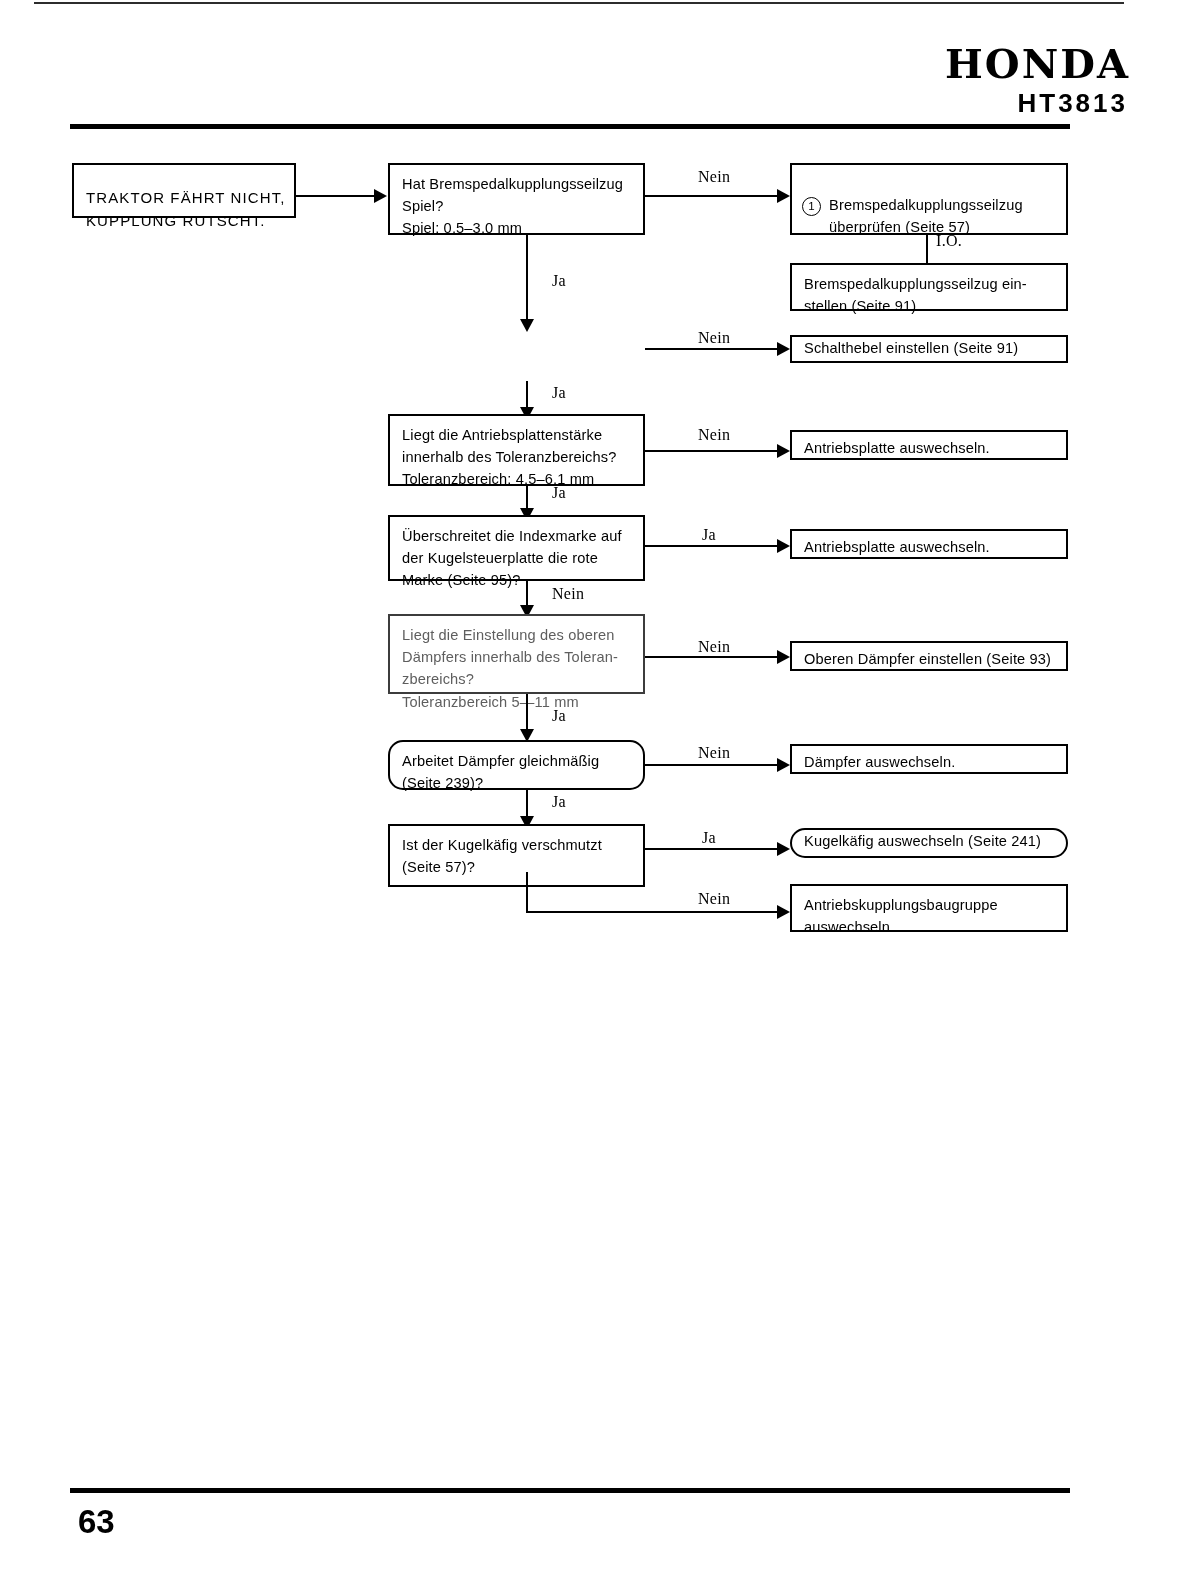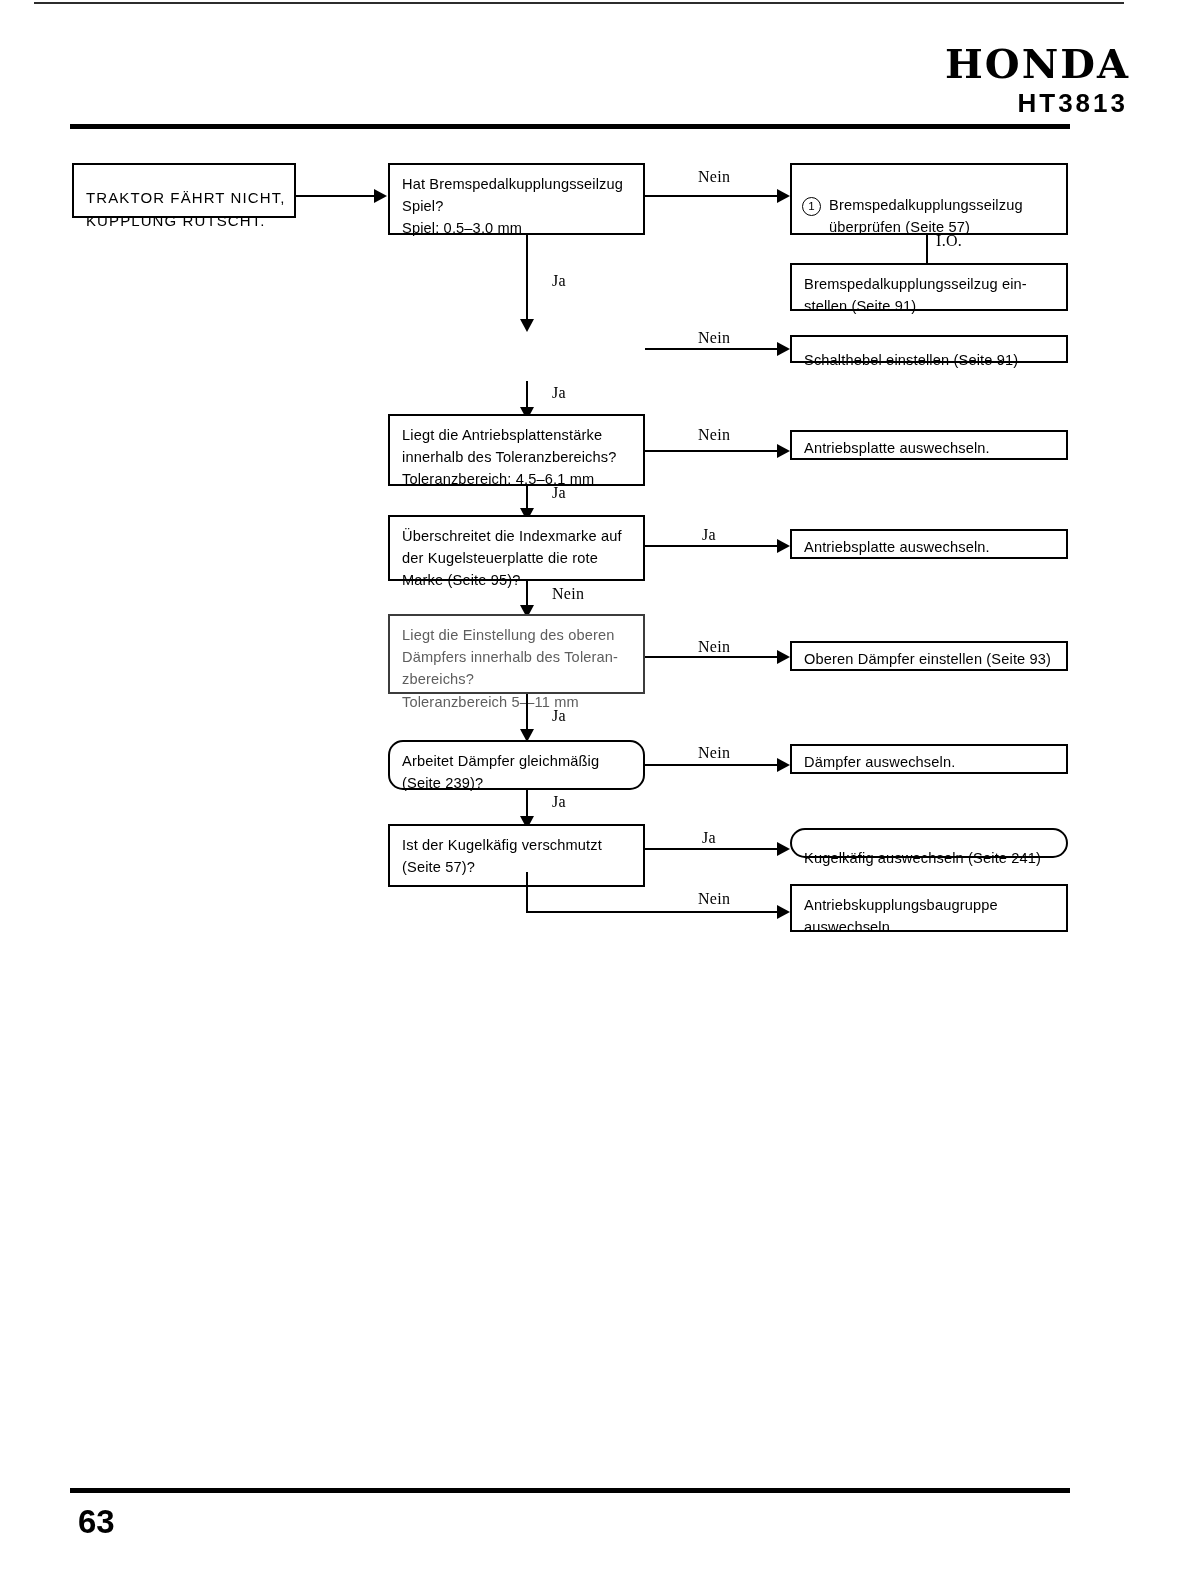--- a/index.html
+++ b/index.html
@@ -200,21 +200,21 @@
 
   <div class="ln v" style="left:526px; top:235px; height:86px;"></div>
   <div class="arrow-d" style="left:520px; top:319px;"></div>
   <div class="edge-label" style="left:552px; top:272px;">Ja</div>
 
 
   <div class="ln h" style="left:645px; top:348px; width:132px;"></div>
   <div class="arrow-r" style="left:777px; top:342px;"></div>
   <div class="edge-label" style="left:698px; top:329px;">Nein</div>
 
-  <div class="node" style="left:790px; top:335px; width:278px; height:28px; padding-top:12px;">Schalthebel einstellen (Seite 91)</div>
+  <div class="node" style="left:790px; top:335px; width:278px; height:28px; padding-top:0;">Schalthebel einstellen (Seite 91)</div>
 
   <div class="ln v" style="left:526px; top:381px; height:32px;"></div>
   <div class="arrow-d" style="left:520px; top:407px;"></div>
   <div class="edge-label" style="left:552px; top:384px;">Ja</div>
 
   <div class="node" style="left:388px; top:414px; width:257px; height:72px;">Liegt die Antriebsplattenstärke
 innerhalb des Toleranzbereichs?
 Toleranzbereich: 4,5–6,1 mm</div>
 
   <div class="ln h" style="left:645px; top:450px; width:132px;"></div>
@@ -269,21 +269,21 @@
   <div class="arrow-d" style="left:520px; top:816px;"></div>
   <div class="edge-label" style="left:552px; top:793px;">Ja</div>
 
   <div class="node" style="left:388px; top:824px; width:257px; height:63px;">Ist der Kugelkäfig verschmutzt
 (Seite 57)?</div>
 
   <div class="ln h" style="left:645px; top:848px; width:132px;"></div>
   <div class="arrow-r" style="left:777px; top:842px;"></div>
   <div class="edge-label" style="left:702px; top:829px;">Ja</div>
 
-  <div class="node" style="left:790px; top:828px; width:278px; height:30px; padding-top:17px;border-radius:15px;">Kugelkäfig auswechseln (Seite 241)</div>
+  <div class="node" style="left:790px; top:828px; width:278px; height:30px; padding-top:0;border-radius:15px;">Kugelkäfig auswechseln (Seite 241)</div>
 
   <div class="ln v" style="left:526px; top:872px; height:41px;"></div>
   <div class="ln h" style="left:526px; top:911px; width:251px;"></div>
   <div class="arrow-r" style="left:777px; top:905px;"></div>
   <div class="edge-label" style="left:698px; top:890px;">Nein</div>
 
   <div class="node" style="left:790px; top:884px; width:278px; height:48px;">Antriebskupplungsbaugruppe
 auswechseln.</div>
 
   <div class="rule-bottom"></div>

